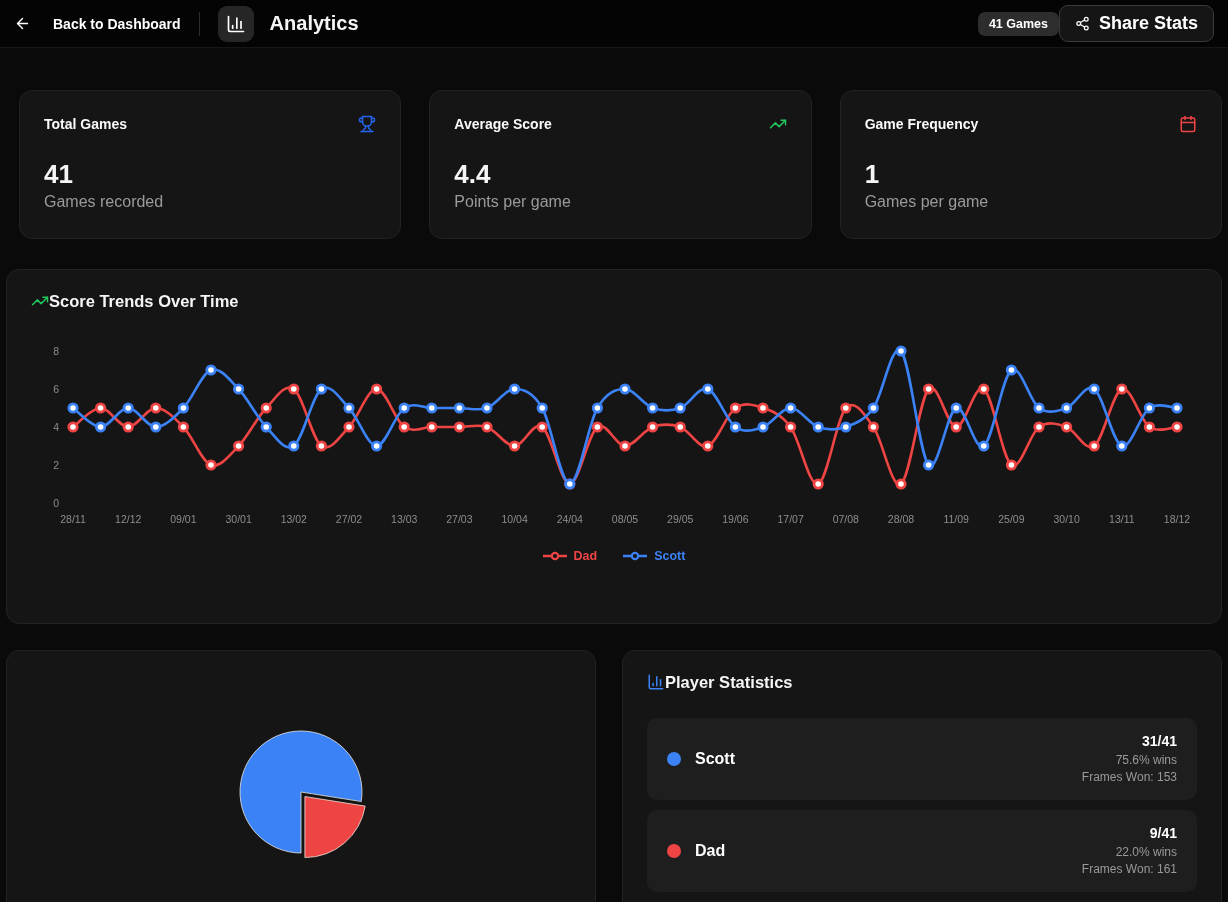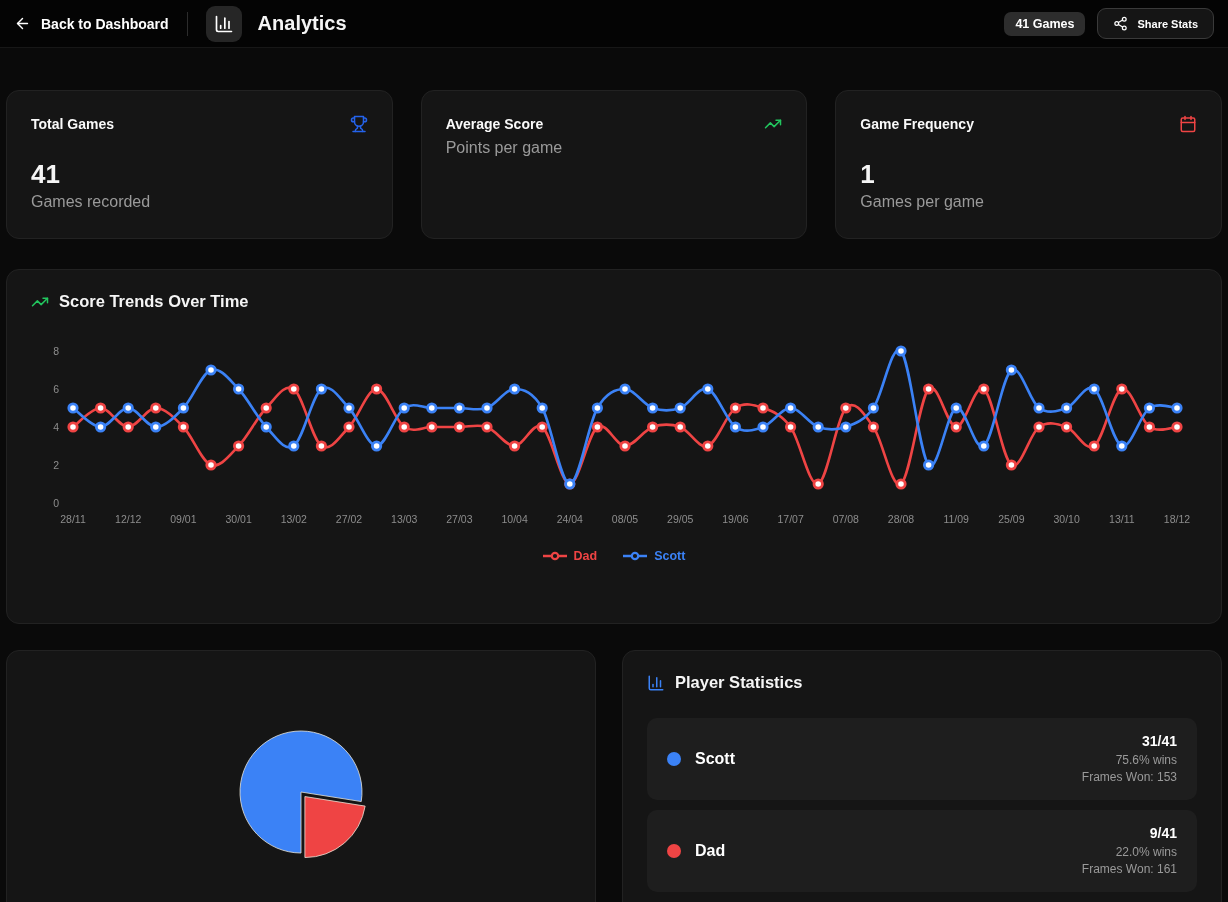--- a/index.html
+++ b/index.html
@@ -4,50 +4,50 @@
 <style>
   * { margin:0; padding:0; box-sizing:border-box; }
   html,body { width:1228px; height:902px; overflow:hidden; background:#0a0a0a;
               font-family:"Liberation Sans", sans-serif; color:#f5f5f5; }
   svg { display:block; }
 
   
   .header { height:48px; background:#040404; border-bottom:1px solid #171717;
             display:flex; align-items:center; justify-content:space-between; padding:0 14px; }
   .hleft { display:flex; align-items:center; gap:14px; }
-  .back { display:flex; align-items:center; gap:10px; color:#fff; font-size:14px; font-weight:700; cursor:pointer; }
+  .back { display:flex; align-items:center; gap:22px; color:#fff; font-size:14px; font-weight:700; cursor:pointer; }
   .back svg { width:17px; height:17px; }
   .hdivider { width:1px; height:24px; background:#2c2c2c; margin:0 4px; }
   .logo-box { width:36px; height:36px; background:#262626; border-radius:9px;
               display:flex; align-items:center; justify-content:center; }
   .logo-box svg { width:20px; height:20px; color:#fff; }
   .app-title { font-size:20px; font-weight:700; margin-left:2px; }
-  .hright { display:flex; align-items:center; gap:12px; }
+  .hright { display:flex; align-items:center; }
   .badge { background:#2d2d2d; color:#fff; font-size:12.5px; font-weight:700;
            padding:5px 11px; border-radius:7px; }
   .share-btn { display:flex; align-items:center; gap:9px; background:#151515;
                border:1px solid #3a3a3a; border-radius:9px; padding:7px 15px;
-               color:#fff; font-size:11px; font-weight:700; cursor:pointer; }
+               color:#fff; font-size:18px; font-weight:700; cursor:pointer; }
   .share-btn svg { width:15px; height:15px; }
 
   .main { padding:0 6px; }
 
   
-  .stats-grid { margin-top:42px; display:grid; grid-template-columns:1fr 1fr 1fr; gap:28px; }
+  .stats-grid { margin-top:42px; display:grid; grid-template-columns:1fr 1fr 1fr; gap:28px;margin-left:13px; }
   .card { background:#151515; border:1px solid #222222; border-radius:13px; }
   .stat-card { height:149px; padding:24px; }
   .stat-head { display:flex; align-items:center; justify-content:space-between; }
   .stat-title { font-size:14px; font-weight:700; color:#fafafa; }
   .stat-head svg { width:18px; height:18px; }
   .stat-value { margin-top:28px; font-size:26px; font-weight:700; line-height:1; }
   .stat-sub { margin-top:6px; font-size:16px; color:#9a9a9a; }
 
   
   .trends-card { margin-top:30px; padding:22px 24px; height:355px; }
-  .card-title-row { display:flex; align-items:center; gap:10px; }
+  .card-title-row { display:flex; }
   .card-title-row svg { width:18px; height:18px; }
   .card-title { font-size:16.5px; font-weight:700; }
   .trends-svg { margin-top:14px; width:1162px; height:218px; }
   .tick { font-size:10.5px; fill:#8d8d8d; font-family:"Liberation Sans", sans-serif; }
   .legend-row { display:flex; justify-content:center; gap:26px; margin-top:6px; }
   .legend-item { display:flex; align-items:center; gap:7px; font-size:12.5px; font-weight:600; cursor:pointer; }
 
   
   .bottom-grid { margin-top:26px; display:grid; grid-template-columns:590px 1fr; gap:26px; }
   .win-card { height:340px; padding:22px 24px; }
@@ -122,20 +122,21 @@
     </div>
 
     <div class="card stat-card">
       <div class="stat-head">
         <span class="stat-title">Average Score</span>
         <svg viewBox="0 0 24 24" fill="none" stroke="currentColor" stroke-width="2" stroke-linecap="round" stroke-linejoin="round" style="color: rgb(34, 197, 94);">
             <polyline points="22 7 13.5 15.5 8.5 10.5 2 17"></polyline>
             <polyline points="16 7 22 7 22 13"></polyline>
           </svg>
       </div>
+      <div class="stat-value">4.4</div>
       <div class="stat-sub">Points per game</div>
     </div>
 
     <div class="card stat-card">
       <div class="stat-head">
         <span class="stat-title">Game Frequency</span>
         <svg viewBox="0 0 24 24" fill="none" stroke="currentColor" stroke-width="2" stroke-linecap="round" stroke-linejoin="round" style="color: rgb(239, 68, 68);">
             <rect x="3" y="4" width="18" height="18" rx="2"></rect>
             <path d="M16 2v4"></path>
             <path d="M8 2v4"></path>

